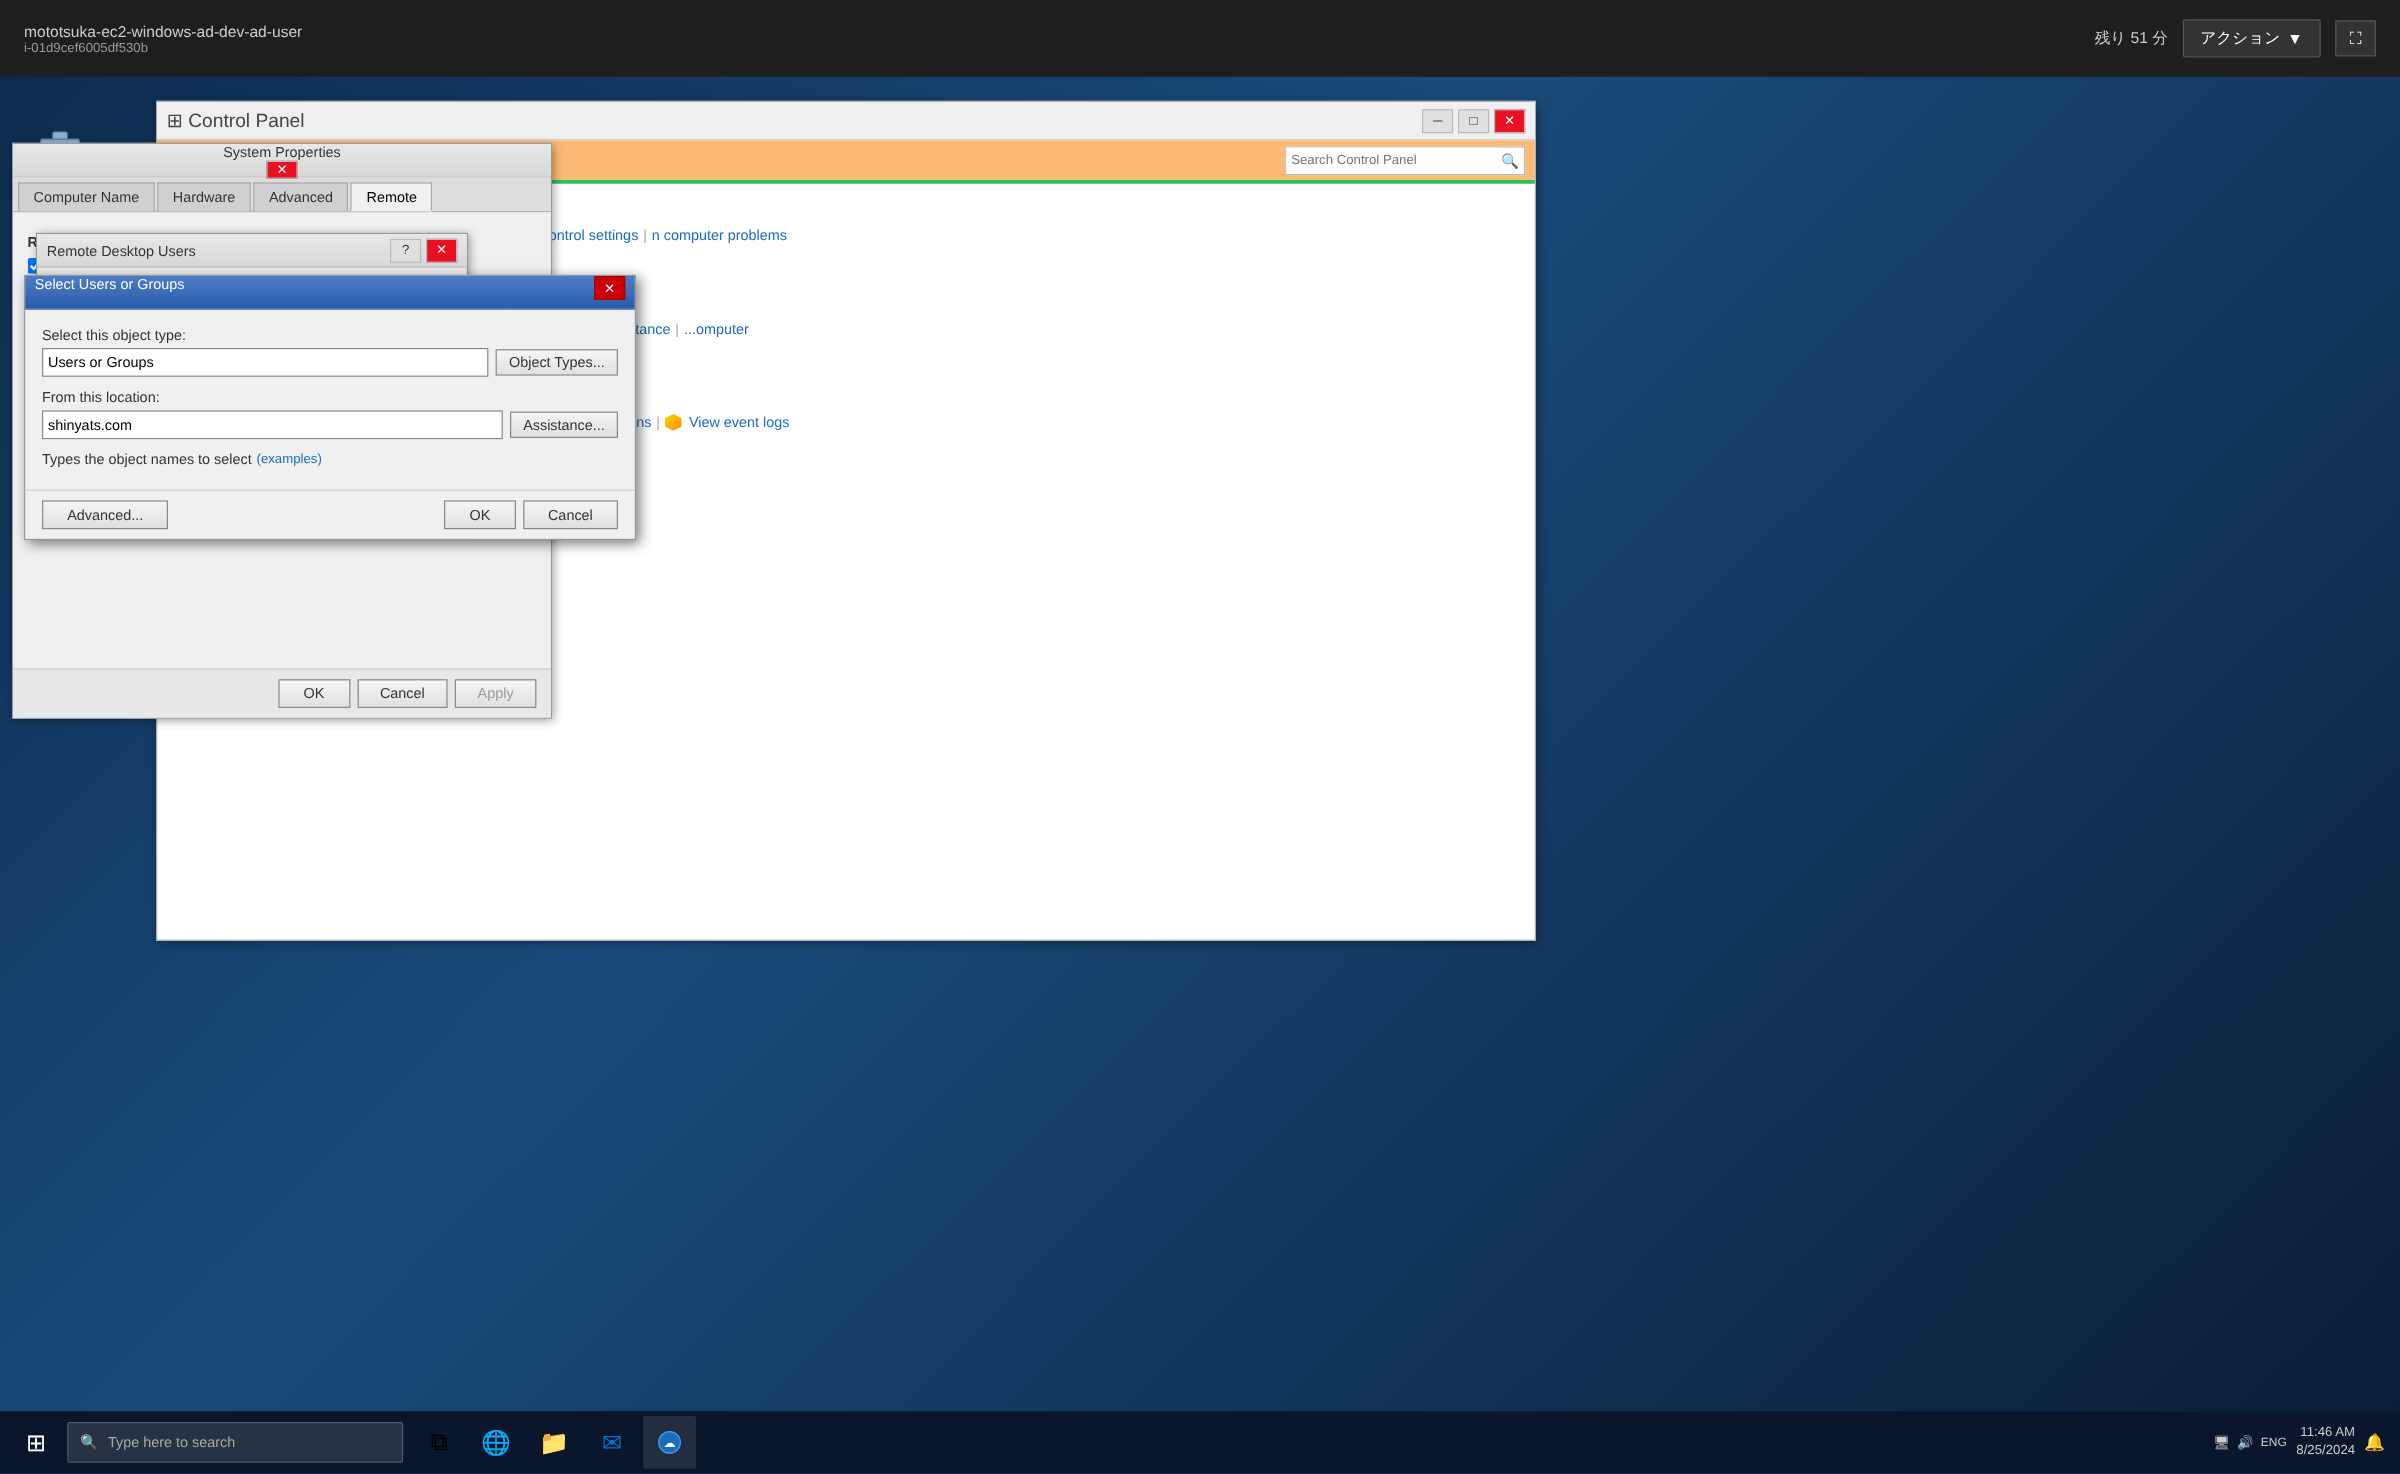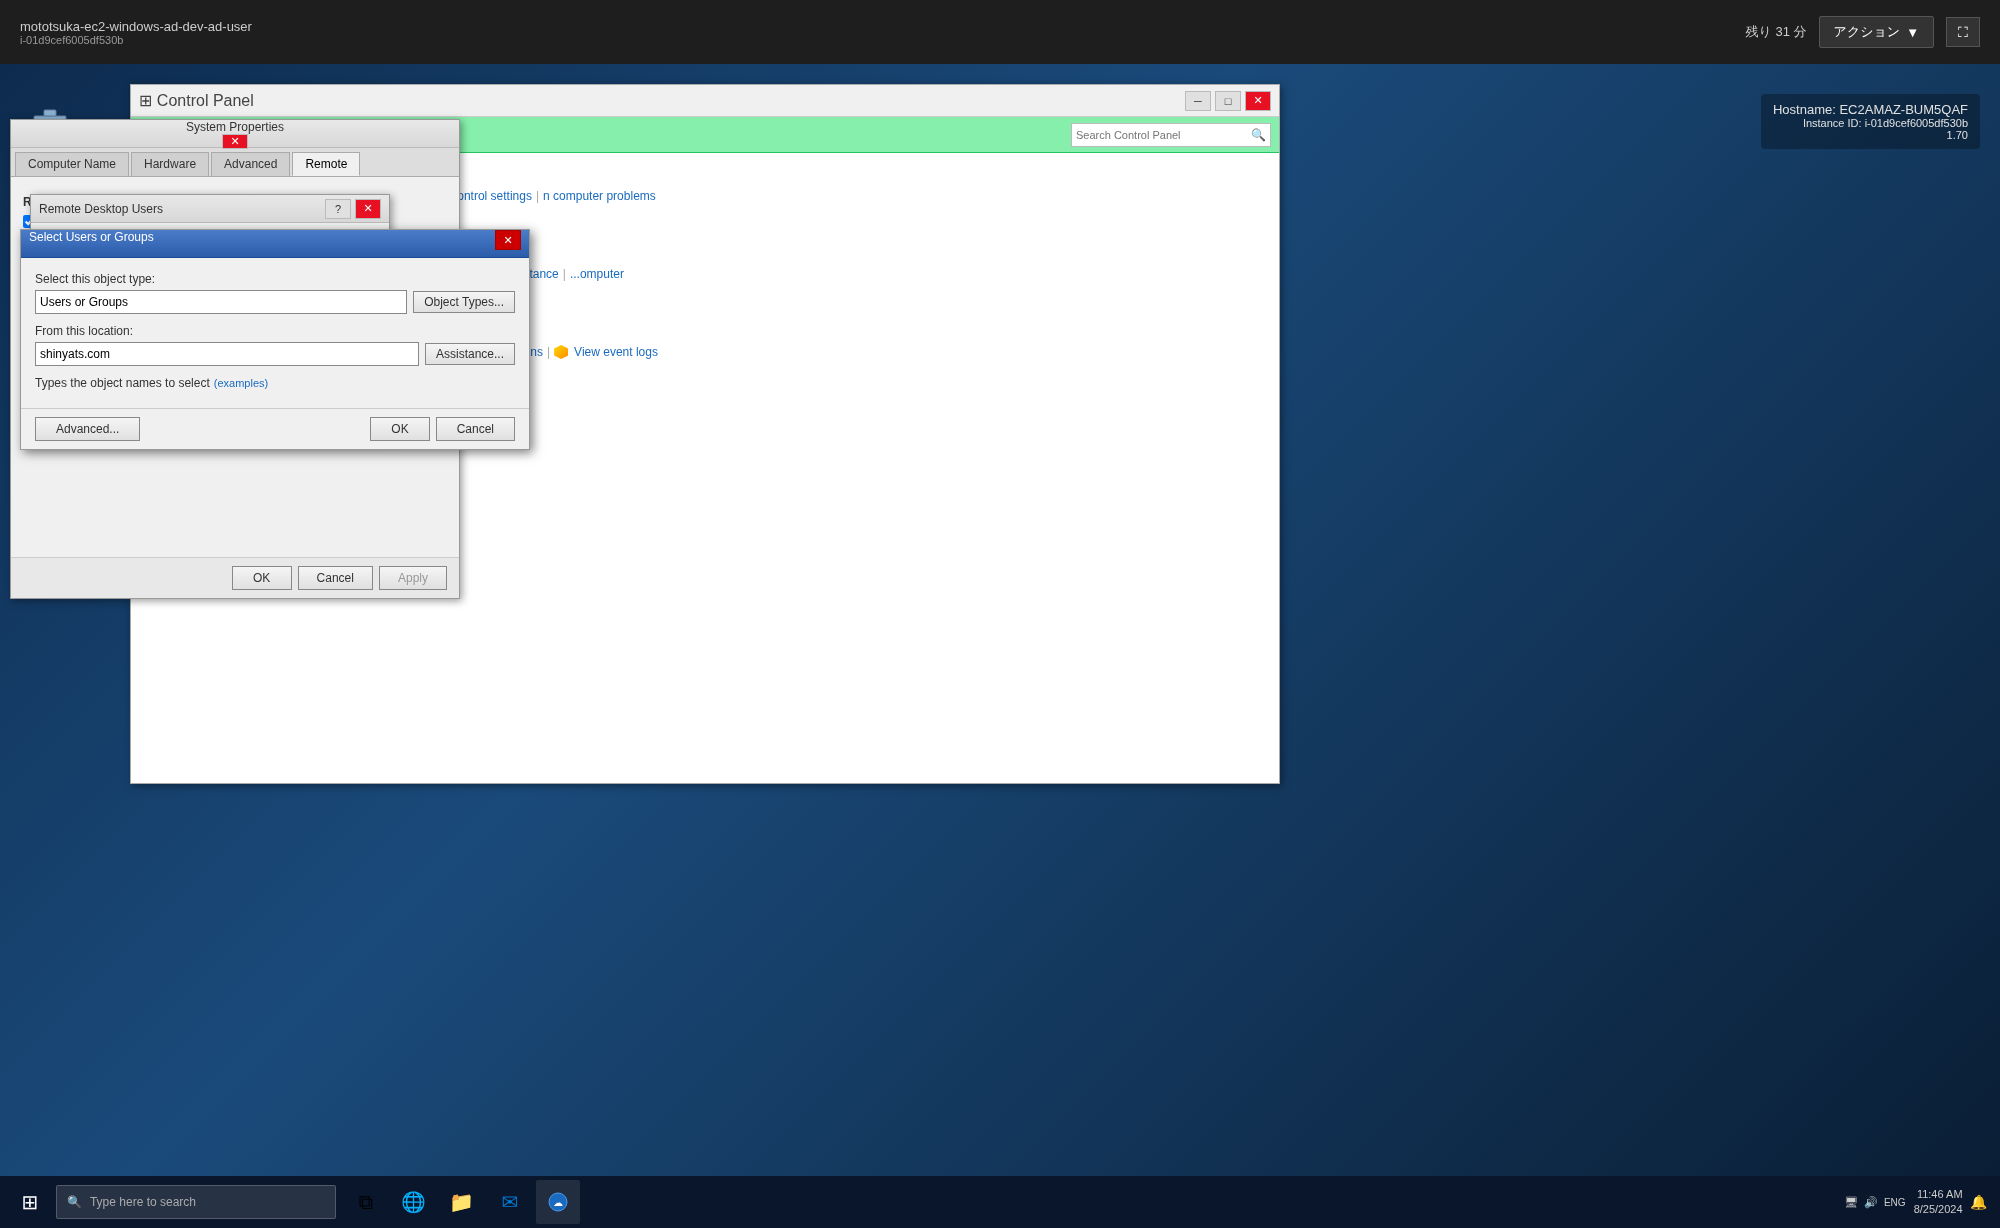--- a/index.html
+++ b/index.html
@@ -117,22 +117,22 @@
       border: 1px solid #bbb;
       font-size: 11px;
       display: flex;
       align-items: center;
       justify-content: center;
       cursor: pointer;
       color: #333;
     }
     #cp-toolbar {
       height: 36px;
-      background: #86efac;
-      border-bottom: 1px solid #22c55e;
+      background: #fdba74;
+      border-bottom: 3px solid #22c55e;
       display: flex;
       align-items: center;
       padding: 0 8px;
       gap: 8px;
     }
     #cp-search {
       margin-left: auto;
       display: flex;
       align-items: center;
       border: 1px solid #bbb;
@@ -480,36 +480,31 @@
   </style>
 </head>
 <body>
 
 <div id="top-bar">
   <div id="top-bar-left">
     <span id="instance-name">mototsuka-ec2-windows-ad-dev-ad-user</span>
     <span id="instance-id" style="font-size:11px;color:#999;">i-01d9cef6005df530b</span>
   </div>
   <div id="top-bar-right">
-    <span>残り 31 分</span>
+    <span>残り 51 分</span>
     <button id="action-button">
       <span>アクション</span>
       <span>▼</span>
     </button>
     <div id="fullscreen-button">⛶</div>
   </div>
 </div>
 
 <div id="desktop">
 
-  <div id="hostname-info">
-    <div>Hostname: EC2AMAZ-BUM5QAF</div>
-    <div style="font-size:11px;">Instance ID: i-01d9cef6005df530b</div>
-    <div style="font-size:11px;">1.70</div>
-  </div>
 
   <div class="desktop-icon" style="top:40px; left:14px;">
     <svg width="38" height="44" viewBox="0 0 38 44" fill="none" xmlns="http://www.w3.org/2000/svg">
       <rect x="6" y="14" width="26" height="28" rx="2" fill="#b0c4de" stroke="#7090b0" stroke-width="1"></rect>
       <rect x="3" y="12" width="32" height="4" rx="1" fill="#8ab0d0" stroke="#6080a0" stroke-width="1"></rect>
       <rect x="13" y="6" width="12" height="6" rx="1" fill="#8ab0d0" stroke="#6080a0" stroke-width="1"></rect>
       <line x1="13" y1="18" x2="13" y2="38" stroke="#5070a0" stroke-width="1.5"></line>
       <line x1="19" y1="18" x2="19" y2="38" stroke="#5070a0" stroke-width="1.5"></line>
       <line x1="25" y1="18" x2="25" y2="38" stroke="#5070a0" stroke-width="1.5"></line>
     </svg>

